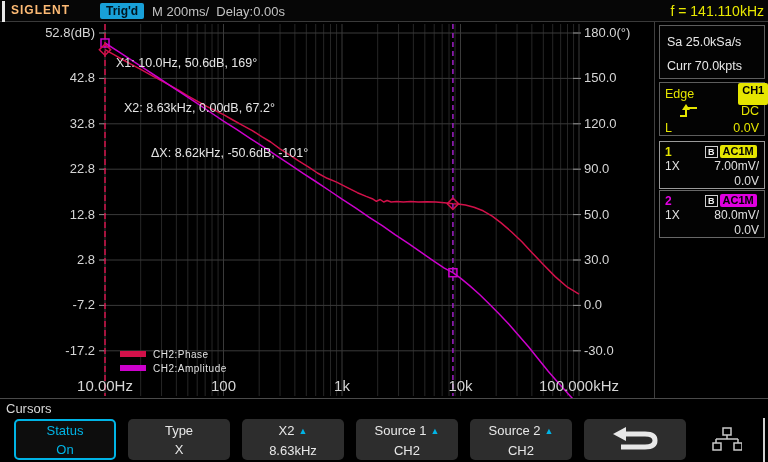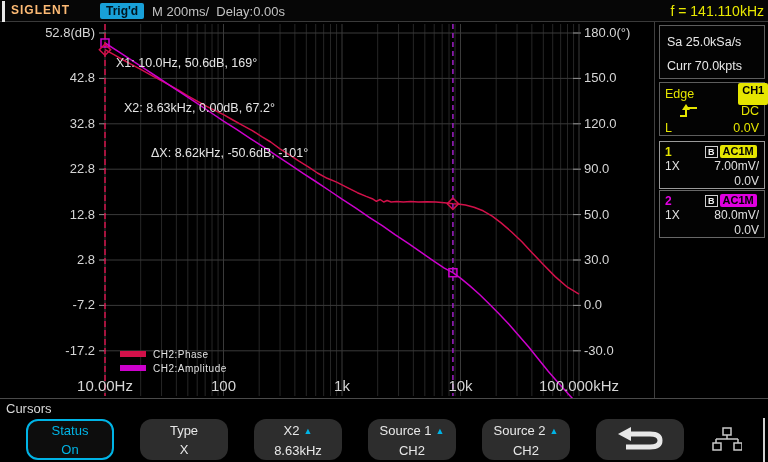--- a/index.html
+++ b/index.html
@@ -53,22 +53,22 @@
   .bw-badge { border:1px solid #cfcfcf; color:#f0f0f0; font-size:9px; font-weight:bold; padding:0 2px; height:12px; line-height:11px; margin-left:26px; }
   .coup-badge { font-weight:bold; font-size:11px; color:#000; padding:0 3px; margin-left:2px; height:13px; line-height:13px; border-radius:2px; }
   .coup-ch1 { background:#e5e500; }
   .coup-ch2 { background:#e000e0; }
   .ch-row { display:flex; justify-content:space-between; height:15px; line-height:15px; }
   .ch-row .right { text-align:right; flex:1; }
 
   
   .menubar { position:absolute; left:0; top:398px; width:768px; height:64px; background:#000; border-top:1px solid #4a4a4a; }
   .menu-title { position:absolute; left:6px; top:2px; font-size:13px; color:#d8d8d8; }
-  .mbtn { position:absolute; top:20px; width:88px; height:41px; background:#2d2d2d; border-radius:12px;
-          text-align:center; color:#e8e8e8; font-size:13px; line-height:19px; padding-top:2px;margin-left:12px; }
+  .mbtn { position:absolute; top:20px; width:102px; height:41px; background:#2d2d2d; border-radius:5px;
+          text-align:center; color:#e8e8e8; font-size:13px; line-height:19px; padding-top:2px; }
   .mbtn .arrow { color:#00b4e6; font-size:9px; margin-left:4px; vertical-align:1px; }
   .mbtn-active { background:#0d0d0d; border:2px solid #00b4e6; color:#00b4e6; padding-top:0; }
   .btn-return { display:flex; align-items:center; justify-content:center; padding-top:0; }
   .net-icon { position:absolute; left:712px; top:28px; }
   .edge-line { position:absolute; left:763px; top:19px; width:2px; height:44px; background:#cfcfcf; }
 </style>
 </head>
 <body>
 
 <div class="screen">

